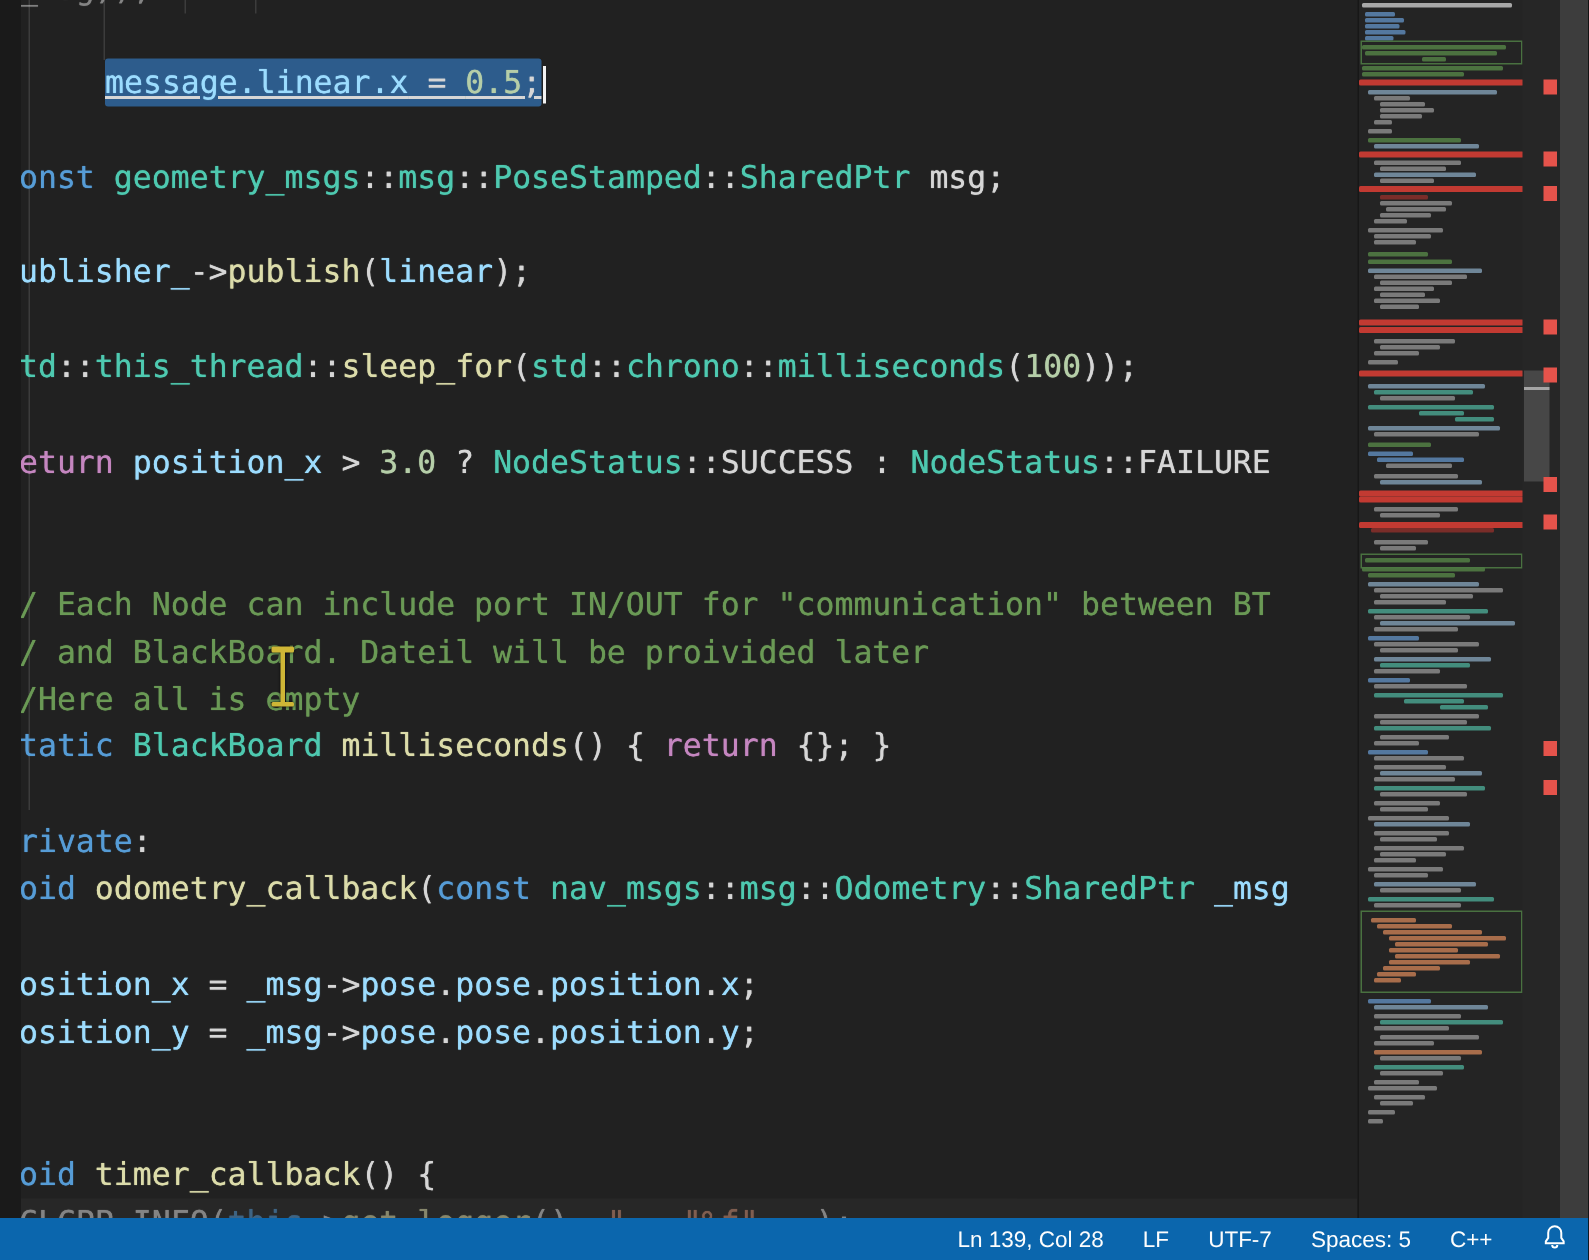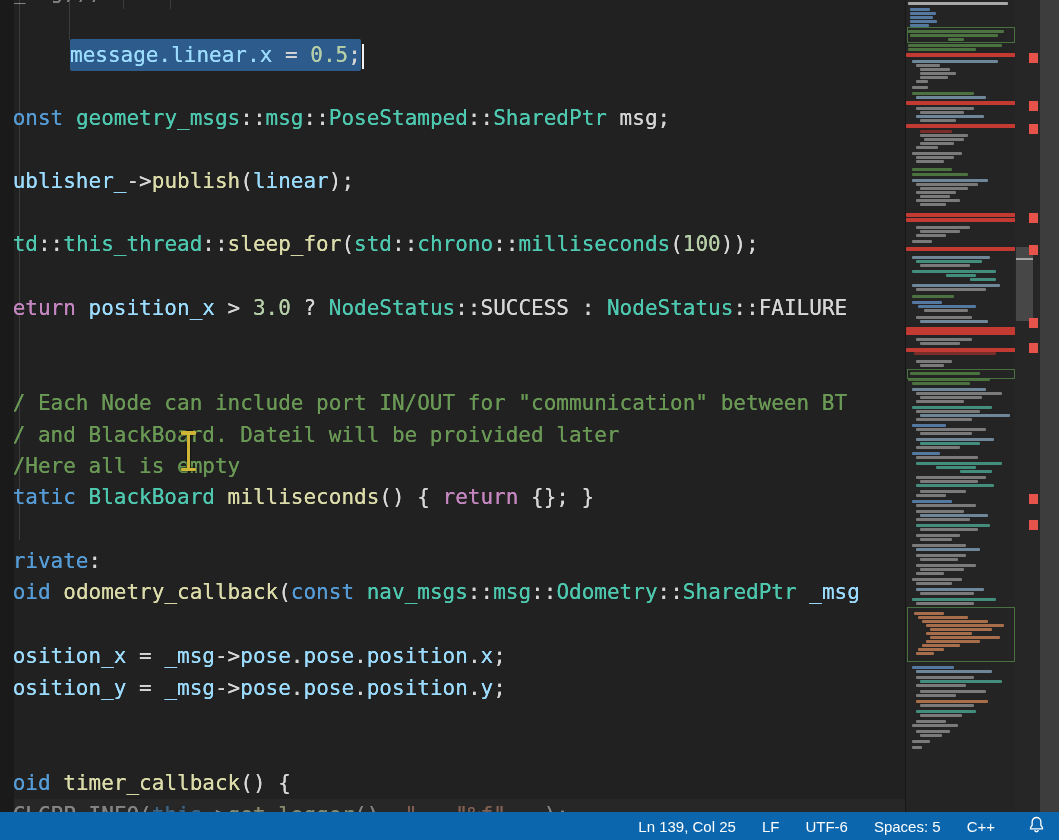--- a/index.html
+++ b/index.html
@@ -7,21 +7,21 @@
          font-family:"DejaVu Sans Mono","Liberation Mono",monospace;}
   
   .editor{position:absolute;left:0;top:0;width:905px;height:812px;overflow:hidden;background:#212121;}
   .left-strip{position:absolute;left:0;top:0;width:14px;height:812px;background:#1a1a1a;}
   .indent-guide{position:absolute;width:1px;background:#3c3c3c;}
   .code-line{position:absolute;left:0;width:905px;height:32px;line-height:32px;font-size:21px;
              white-space:pre;color:#d6d6d6;text-shadow:0 0 .6px currentColor;}
   .code-line.current{background:#2d2d2d;}
   .tk-p{color:#d6d6d6}.tk-k{color:#569cd6}.tk-c{color:#c586c0}.tk-t{color:#4ec9b0}
   .tk-f{color:#dcdcaa}.tk-v{color:#9cdcfe}.tk-n{color:#b5cea8}.tk-cm{color:#6a9955}.tk-s{color:#ce9178}
-  .sel-wrap{display:inline-block;height:32px;background:#2d5c8c;border-radius:2px;}
+  .sel-wrap{display:inline-block;height:32px;background:#2d5c8c;border-radius:2px;text-decoration:underline;}
   .caret{display:inline-block;width:2.5px;height:25px;background:#f2f2f2;vertical-align:middle;margin-left:1px;}
   
   .minimap{position:absolute;left:905px;top:0;width:110px;height:812px;background:#242424;
            border-left:1px solid #171717;overflow:hidden;}
   .mm-row{position:absolute;height:2.5px;border-radius:1px;opacity:.85;}
   .mm-row.err{height:4px;opacity:1;}
   .mm-box{position:absolute;left:1px;width:106px;border:1px solid #4e7a44;opacity:.9;}
   .scroll-area{position:absolute;left:1015px;top:0;width:25px;height:812px;background:#262626;}
   .scroll-thumb{position:absolute;left:1px;width:17px;background:#4e4e4e;opacity:.85;}
   .thumb-divider{position:absolute;left:1px;width:17px;height:2px;background:#bdbdbd;opacity:.8;}
@@ -242,27 +242,27 @@
   <div class="right-strip"></div>
 
   <div class="ibeam">
     <span class="bar top"></span>
       <span class="stem"></span>
       <span class="bar bot"></span>
   </div>
 
   <div class="statusbar">
     <div class="sb-item">
-      <span>Ln 139, Col 25</span>
+      <span>Ln 139, Col 28</span>
     </div>
     <div class="sb-item">
       <span>LF</span>
     </div>
     <div class="sb-item">
-      <span>UTF-6</span>
+      <span>UTF-7</span>
     </div>
     <div class="sb-item">
       <span>Spaces: 5</span>
     </div>
     <div class="sb-item">
       <span>C++</span>
     </div>
     <div class="sb-bell">
       <span>
         <svg width="17" height="17" viewBox="0 0 16 16">

